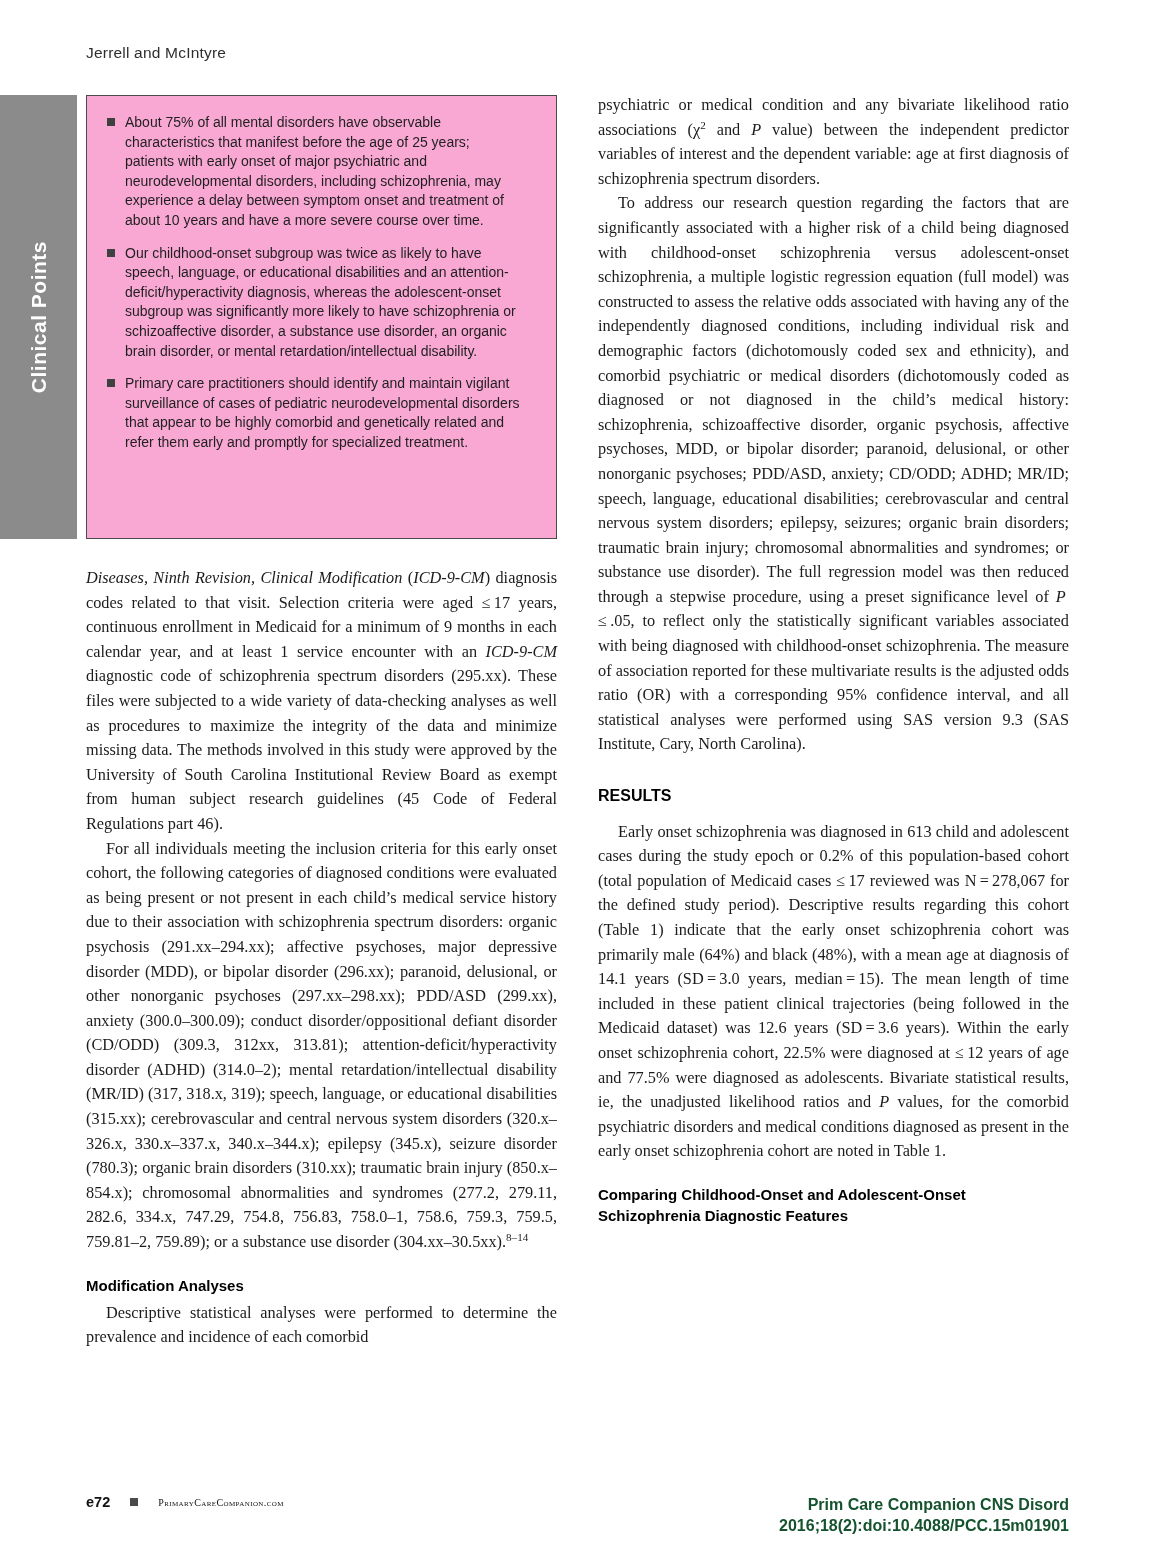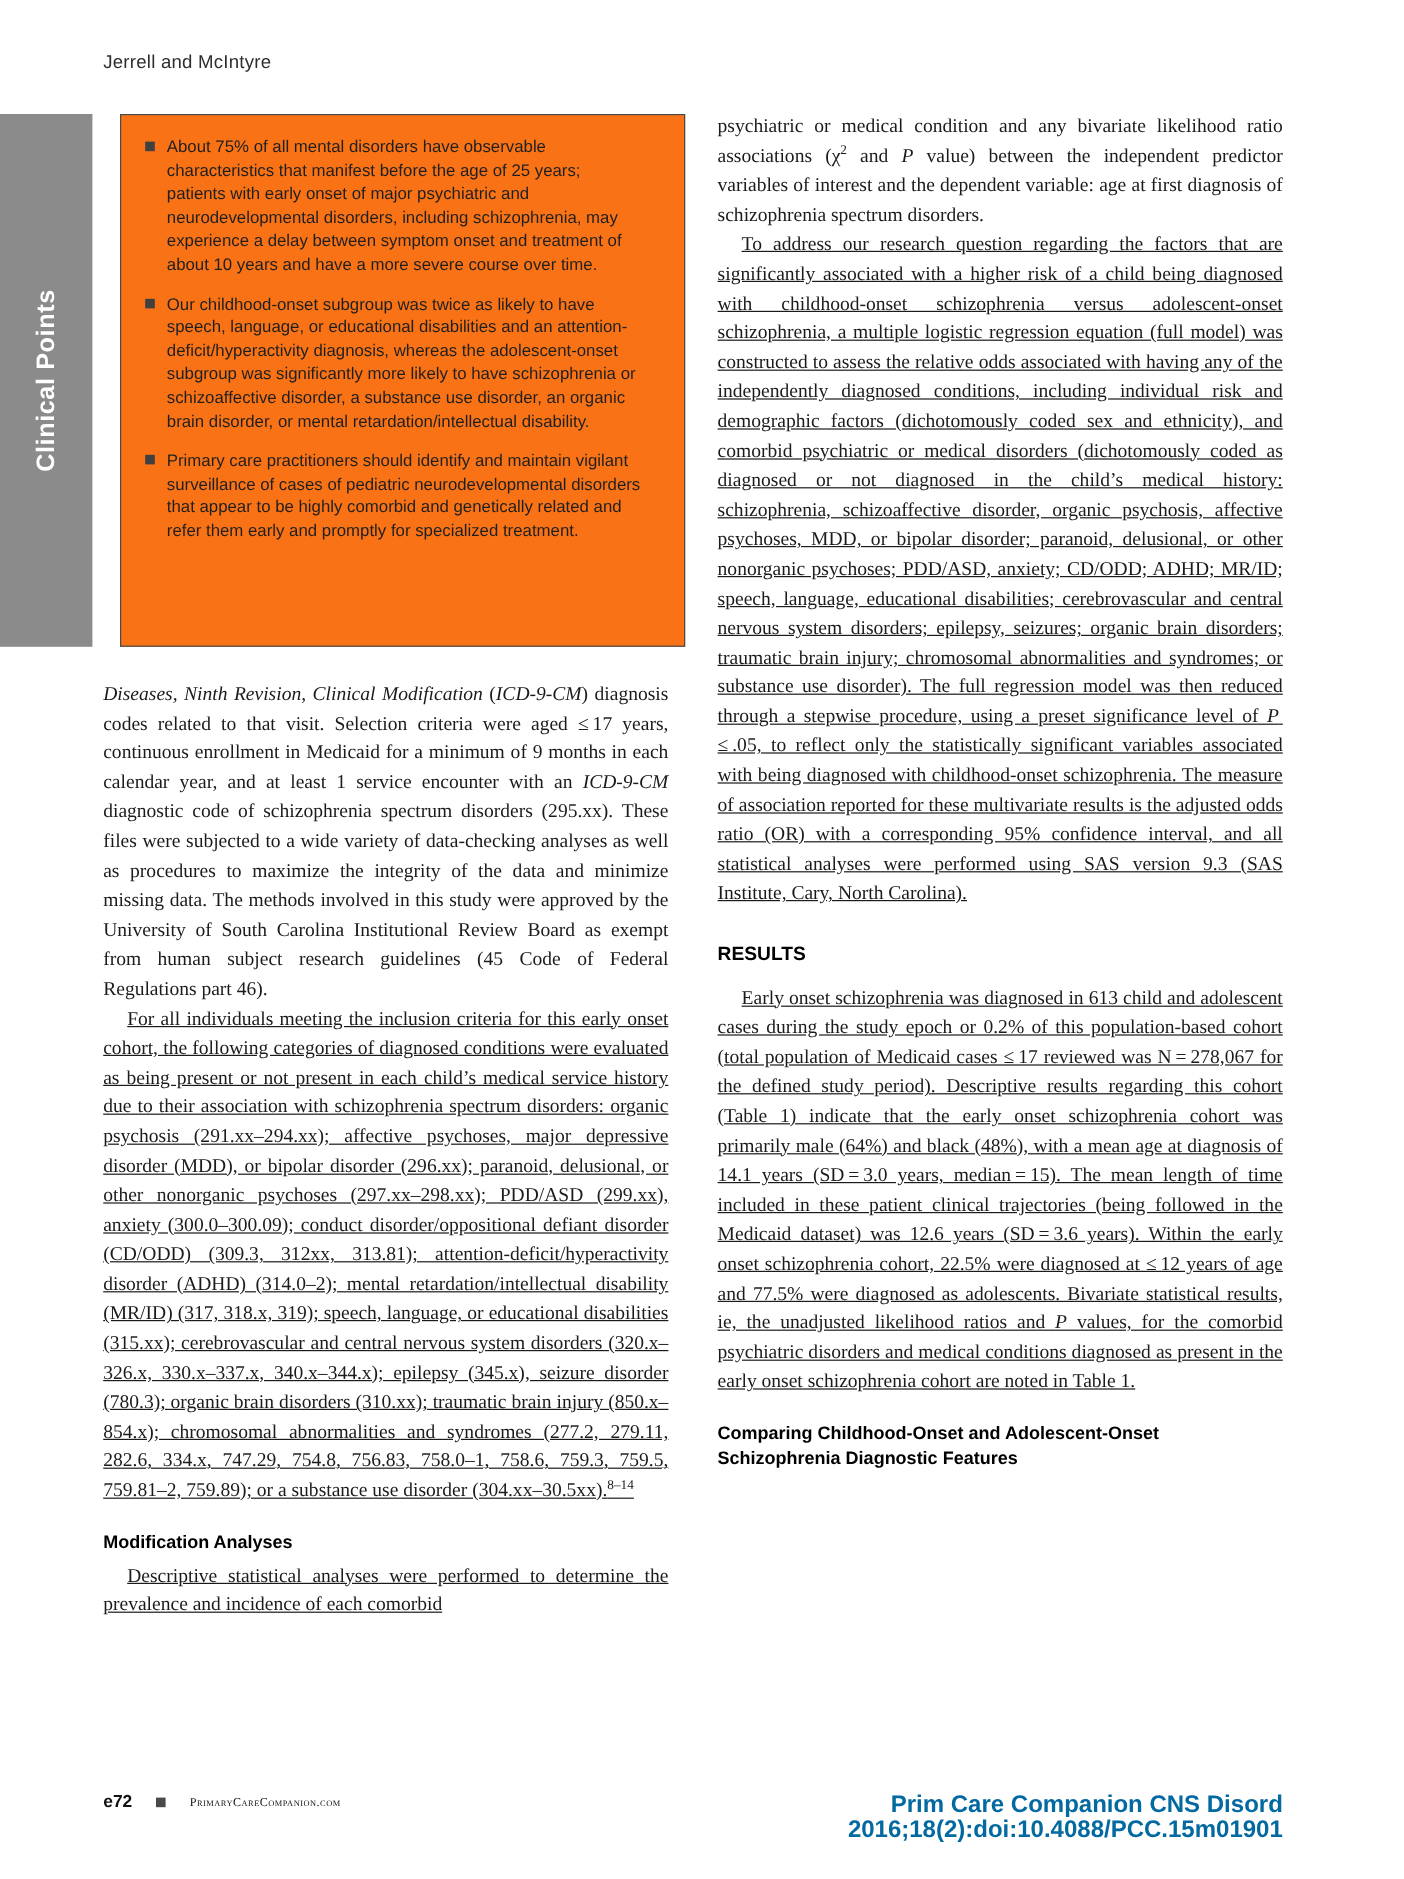--- a/index.html
+++ b/index.html
@@ -24,38 +24,38 @@
     display: flex; align-items: center; justify-content: center;
   }
   .cp-tab-label {
     writing-mode: vertical-rl; transform: rotate(180deg);
     font-family: "Liberation Sans", sans-serif; font-weight: bold;
     font-size: 21px; color: #ffffff; letter-spacing: 0.5px; white-space: nowrap;
   }
 
   .cp-box {
     position: absolute; left: 86px; top: 95px; width: 471px; height: 444px;
-    border: 1.5px solid #4a4a4a; background: #f97316;
-    padding: 17px 34px 0 20px; overflow: hidden; margin-left: 14px;
+    border: 1.5px solid #4a4a4a; background: #f9a8d4;
+    padding: 17px 34px 0 20px; overflow: hidden;
   }
   .cp-bullet { display: flex; margin-bottom: 13px; }
   .cp-square { flex: none; width: 8px; height: 8px; background: #404040; margin: 5px 10px 0 0; }
   .cp-text {
     font-family: "Liberation Sans", sans-serif;
     font-size: 14px; line-height: 19.6px; color: #1f1f1f; text-align: left;
   }
 
   .col {
     position: absolute; width: 471px;
     text-align: justify; font-size: 16.3px; line-height: 24.6px;
   }
   .col-left  { left: 86px;  top: 566px; }
   .col-right { left: 598px; top: 93px;  }
   .body-p { margin: 0; }
-  .indent { text-indent: 20px; text-decoration: underline; }
+  .indent { text-indent: 20px; }
 
   .subhead {
     font-family: "Liberation Sans", sans-serif; font-weight: bold;
     font-size: 15px; line-height: 21px; color: #000000;
     margin: 20px 0 5px 0; text-align: left; text-indent: 0;
   }
   .results-head {
     font-family: Liberation Sans, sans-serif; font-weight: bold;
     font-size: 16px; color: #000000;
     margin: 27px 0 11px 0; text-align: left; text-indent: 0;
@@ -72,21 +72,21 @@
     font-size: 14.5px; color: #111111;
   }
   .footer-square { width: 8px; height: 8px; background: #4a4a4a; display: inline-block; }
   .site {
     font-family: "Liberation Serif", serif; font-variant: small-caps;
     font-size: 10px; letter-spacing: 0.4px; color: #111111;
   }
   .footer-right {
     text-align: right;
     font-family: "Liberation Sans", sans-serif; font-weight: bold;
-    font-size: 20px; line-height: 21px; color: #0369a1;
+    font-size: 16px; line-height: 21px; color: #14532d;
   }
 </style>
 </head>
 <body>
 
 <div class="page">
 
   <div class="running-head">Jerrell and McIntyre</div>
 
   <div class="cp-tab">

